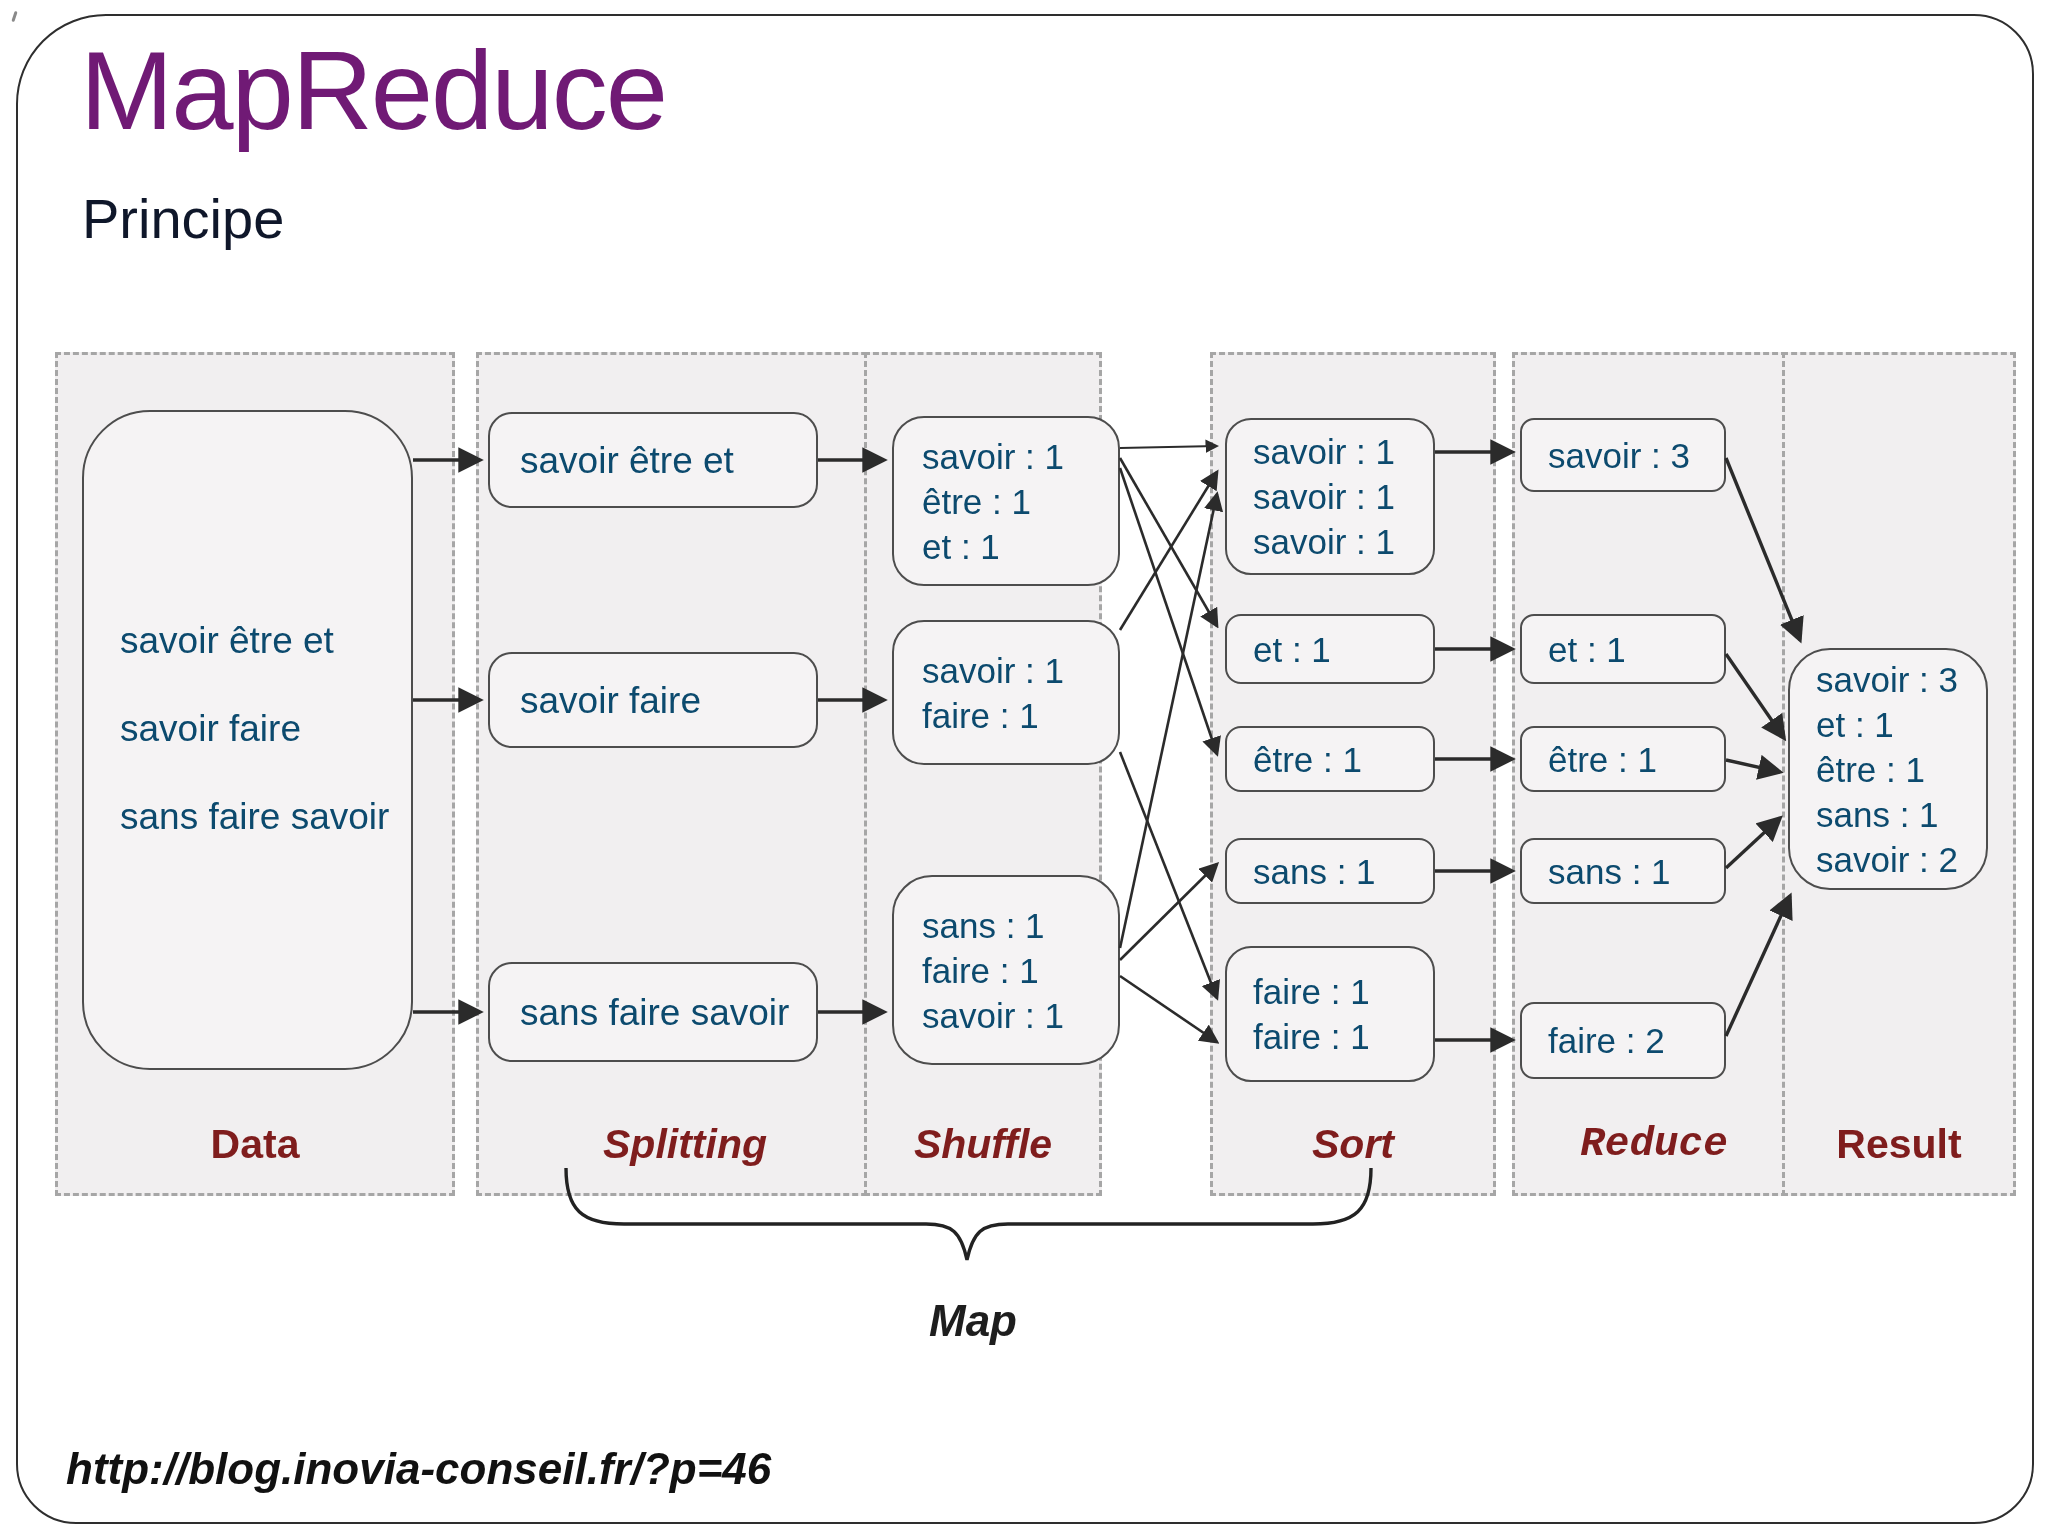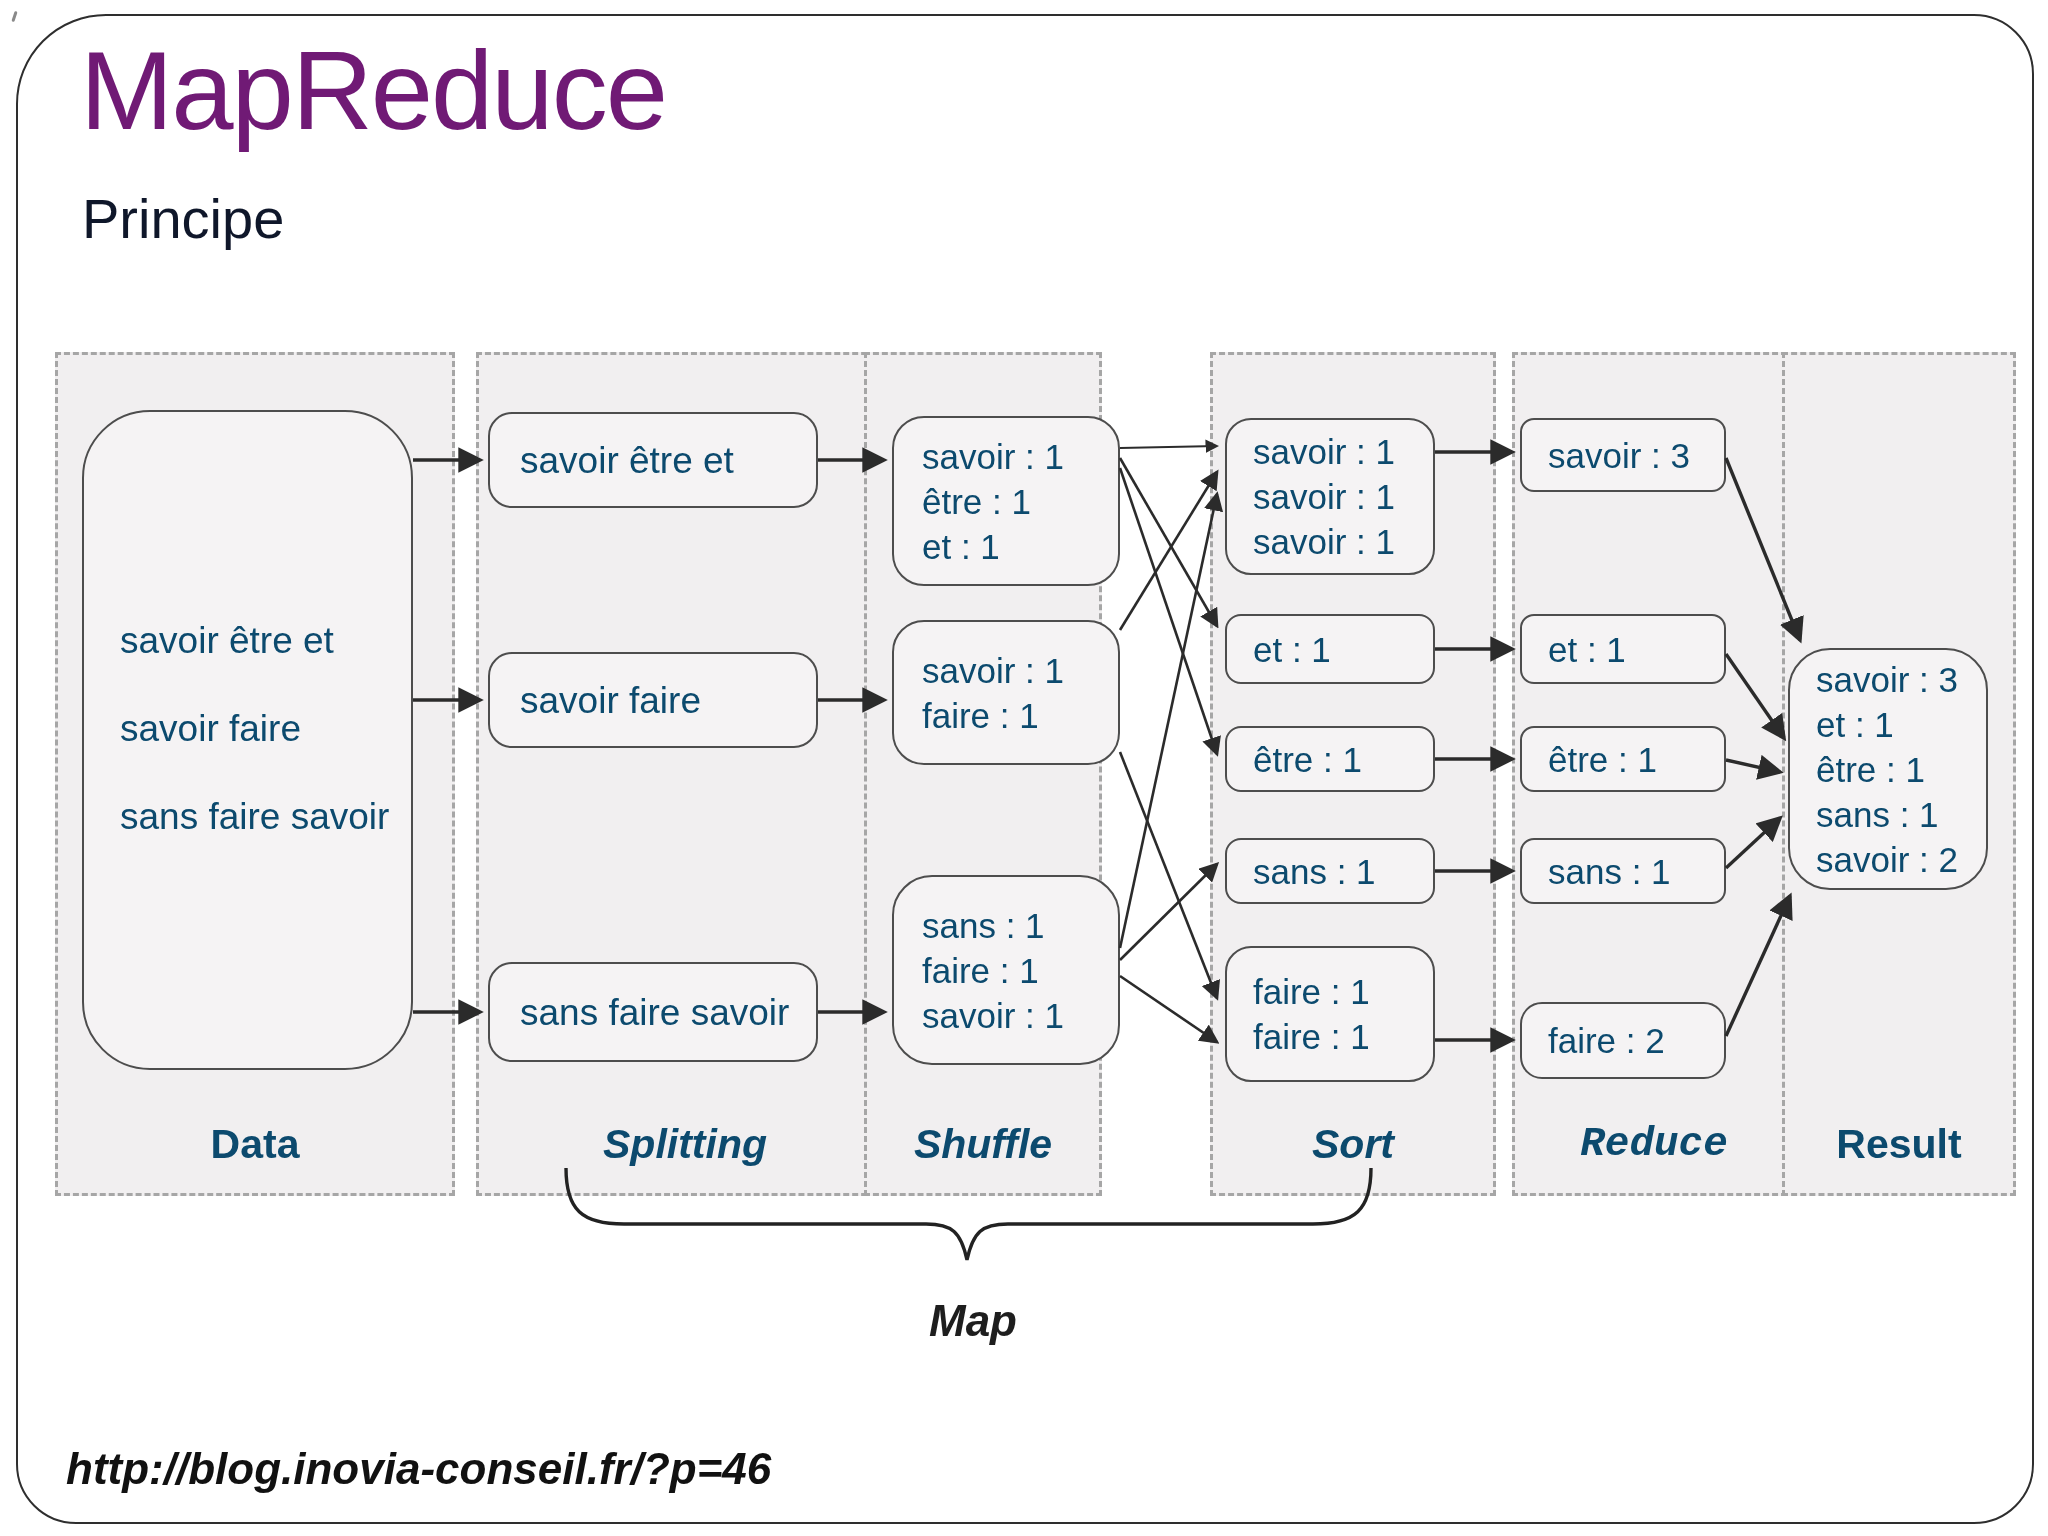--- a/index.html
+++ b/index.html
@@ -26,21 +26,21 @@
     position:absolute;left:82px;top:186px;
     font-size:56px;font-weight:400;color:#0f172a;
   }
   
   .col{
     position:absolute;top:352px;height:844px;
     background:#f1eff0;border:3px dashed #a6a6a6;box-sizing:border-box;
   }
   .col-label{
     position:absolute;left:0;right:0;top:766px;
-    text-align:center;font-size:41px;font-weight:bold;color:#0c4a6e;
+    text-align:center;font-size:41px;font-weight:bold;color:#7f1d1d;
   }
   .col-label.italic{font-style:italic;}
   
   .node{
     position:absolute;background:#f5f3f4;border:2px solid #4d4d4d;
     box-sizing:border-box;display:flex;flex-direction:column;justify-content:center;
     font-size:35px;color:#0c4a6e;
   }
   .node .ln{display:block;line-height:45px;white-space:nowrap;}
   .svgwrap{position:absolute;left:0;top:0;width:2048px;height:1536px;pointer-events:none;}
@@ -137,21 +137,21 @@
 </div>
 <div class="node" style="left:1520px;top:614px;width:206px;height:70px;border-radius:14px;padding-left:26px;">
   <span class="ln">et : 1</span>
 </div>
 <div class="node" style="left:1520px;top:726px;width:206px;height:66px;border-radius:14px;padding-left:26px;">
   <span class="ln">être : 1</span>
 </div>
 <div class="node" style="left:1520px;top:838px;width:206px;height:66px;border-radius:14px;padding-left:26px;">
   <span class="ln">sans : 1</span>
 </div>
-<div class="node" style="left:1520px;top:1002px;width:206px;height:77px;border-radius:22px;padding-left:26px;">
+<div class="node" style="left:1520px;top:1002px;width:206px;height:77px;border-radius:14px;padding-left:26px;">
   <span class="ln">faire : 2</span>
 </div>
 
 <div class="node" style="left:1788px;top:648px;width:200px;height:242px;border-radius:42px;padding-left:26px;">
   <span class="ln">savoir : 3</span>
   <span class="ln">et : 1</span>
   <span class="ln">être : 1</span>
   <span class="ln">sans : 1</span>
   <span class="ln">savoir : 2</span>
 </div>

